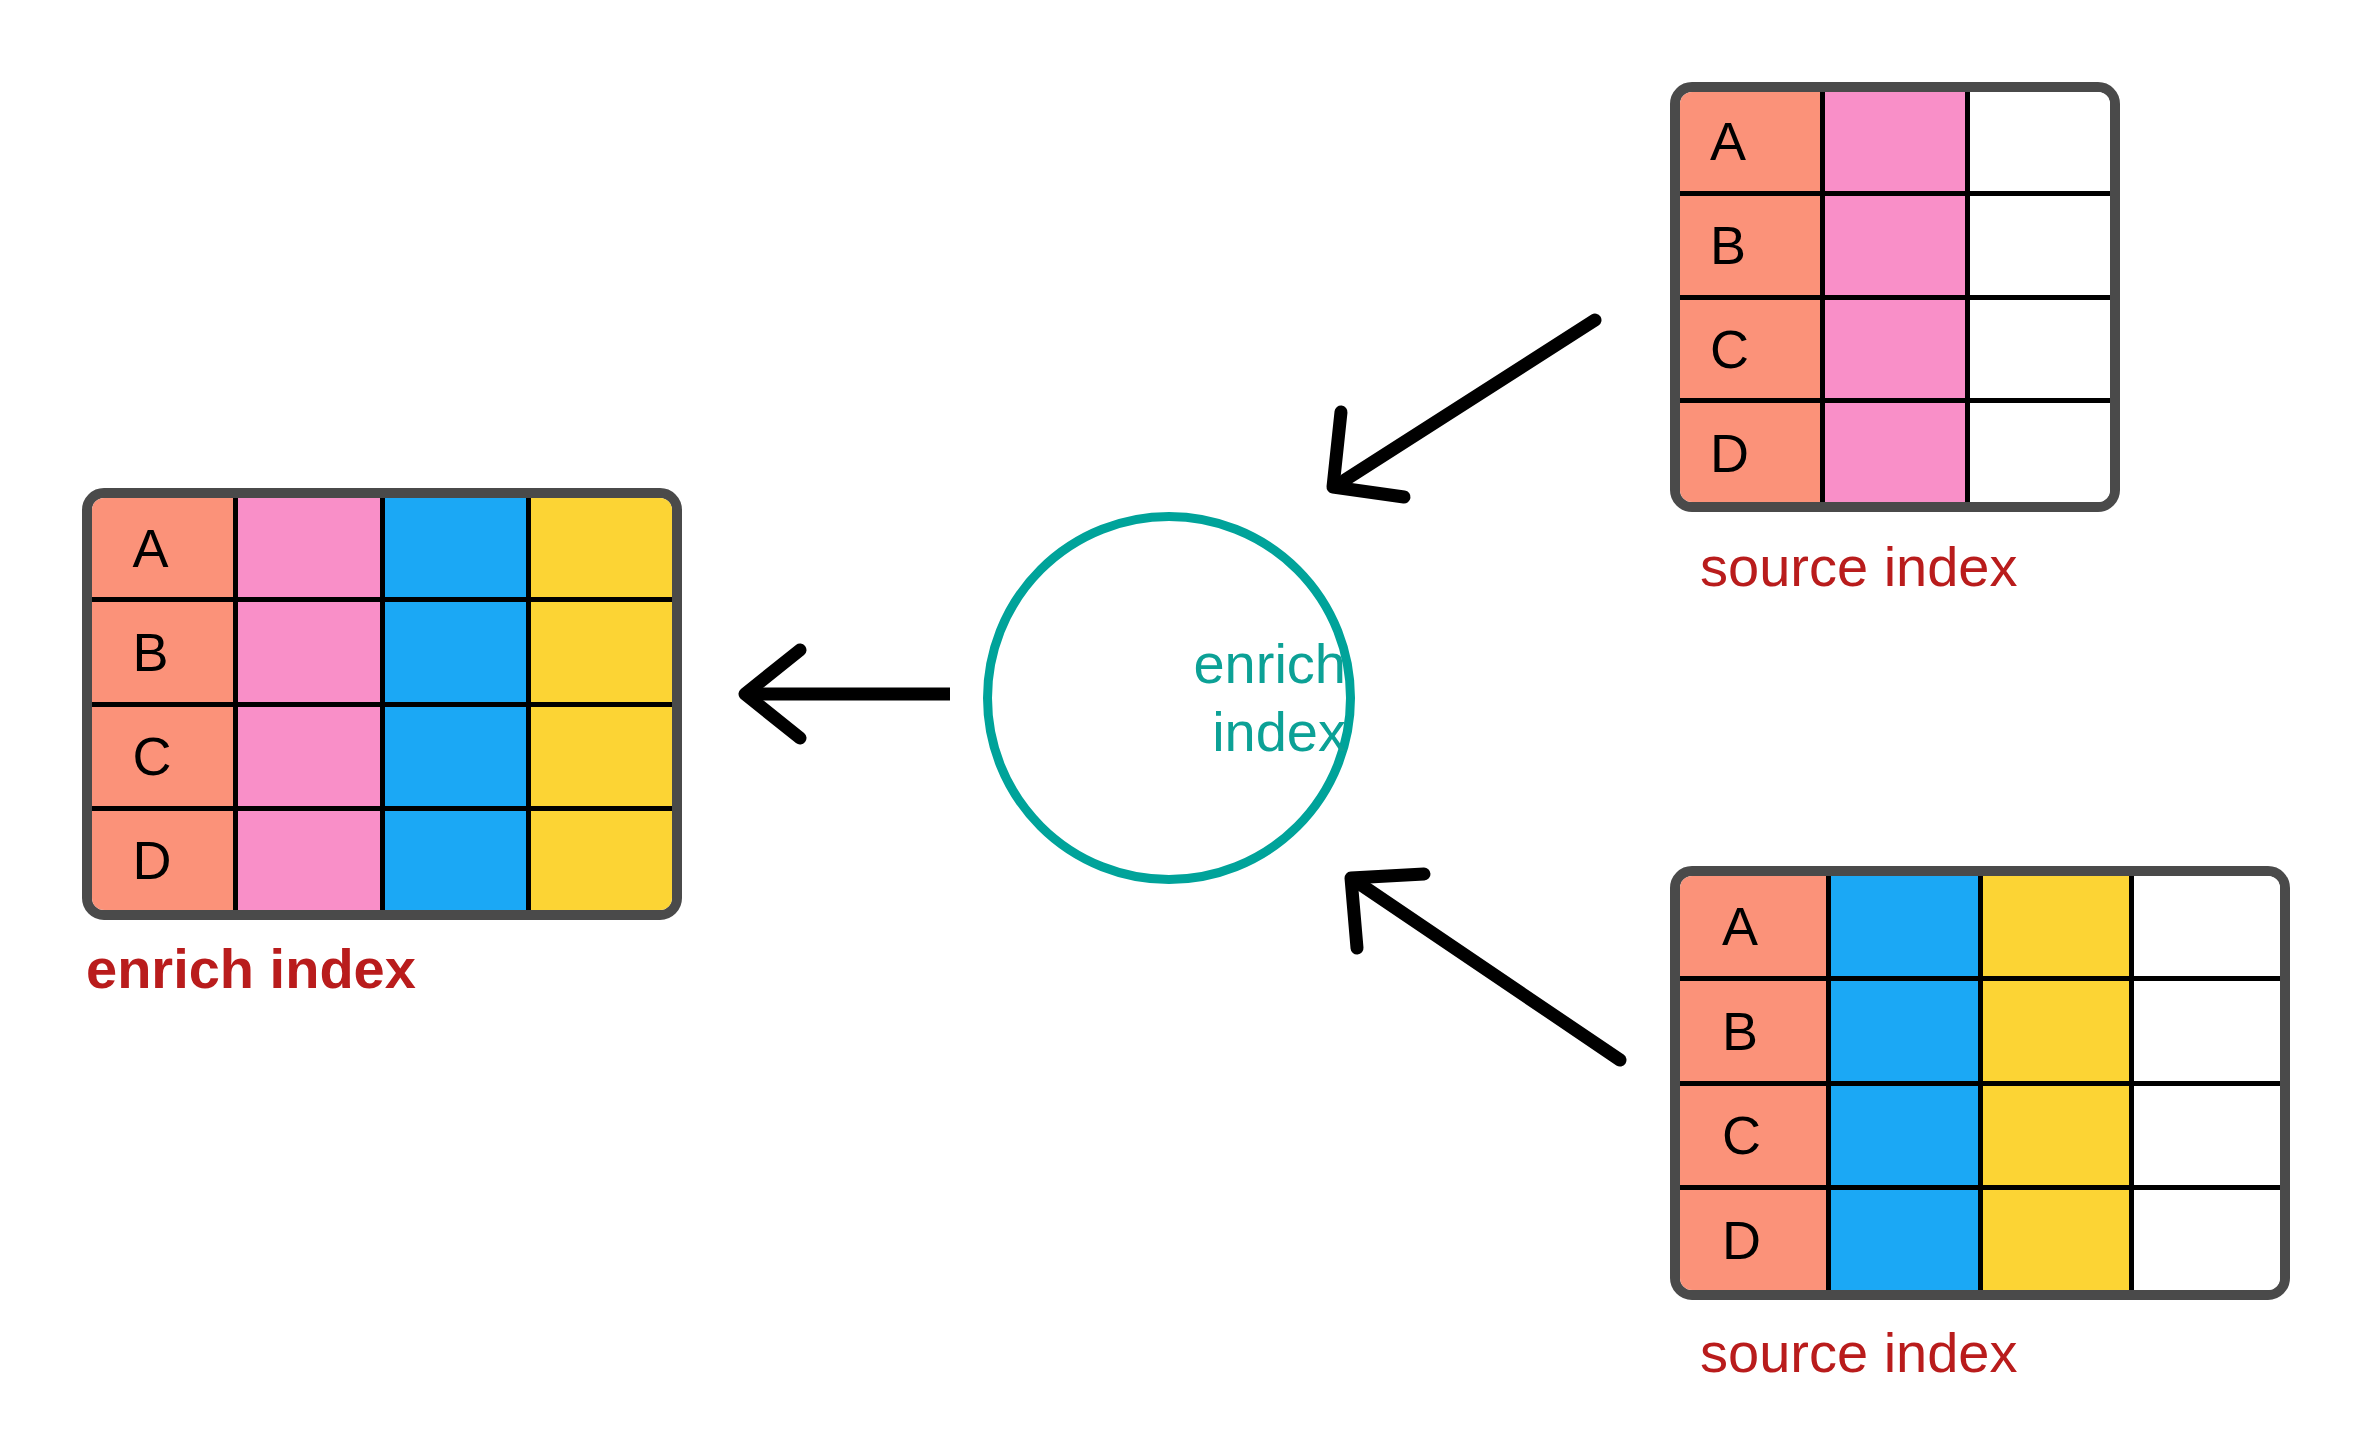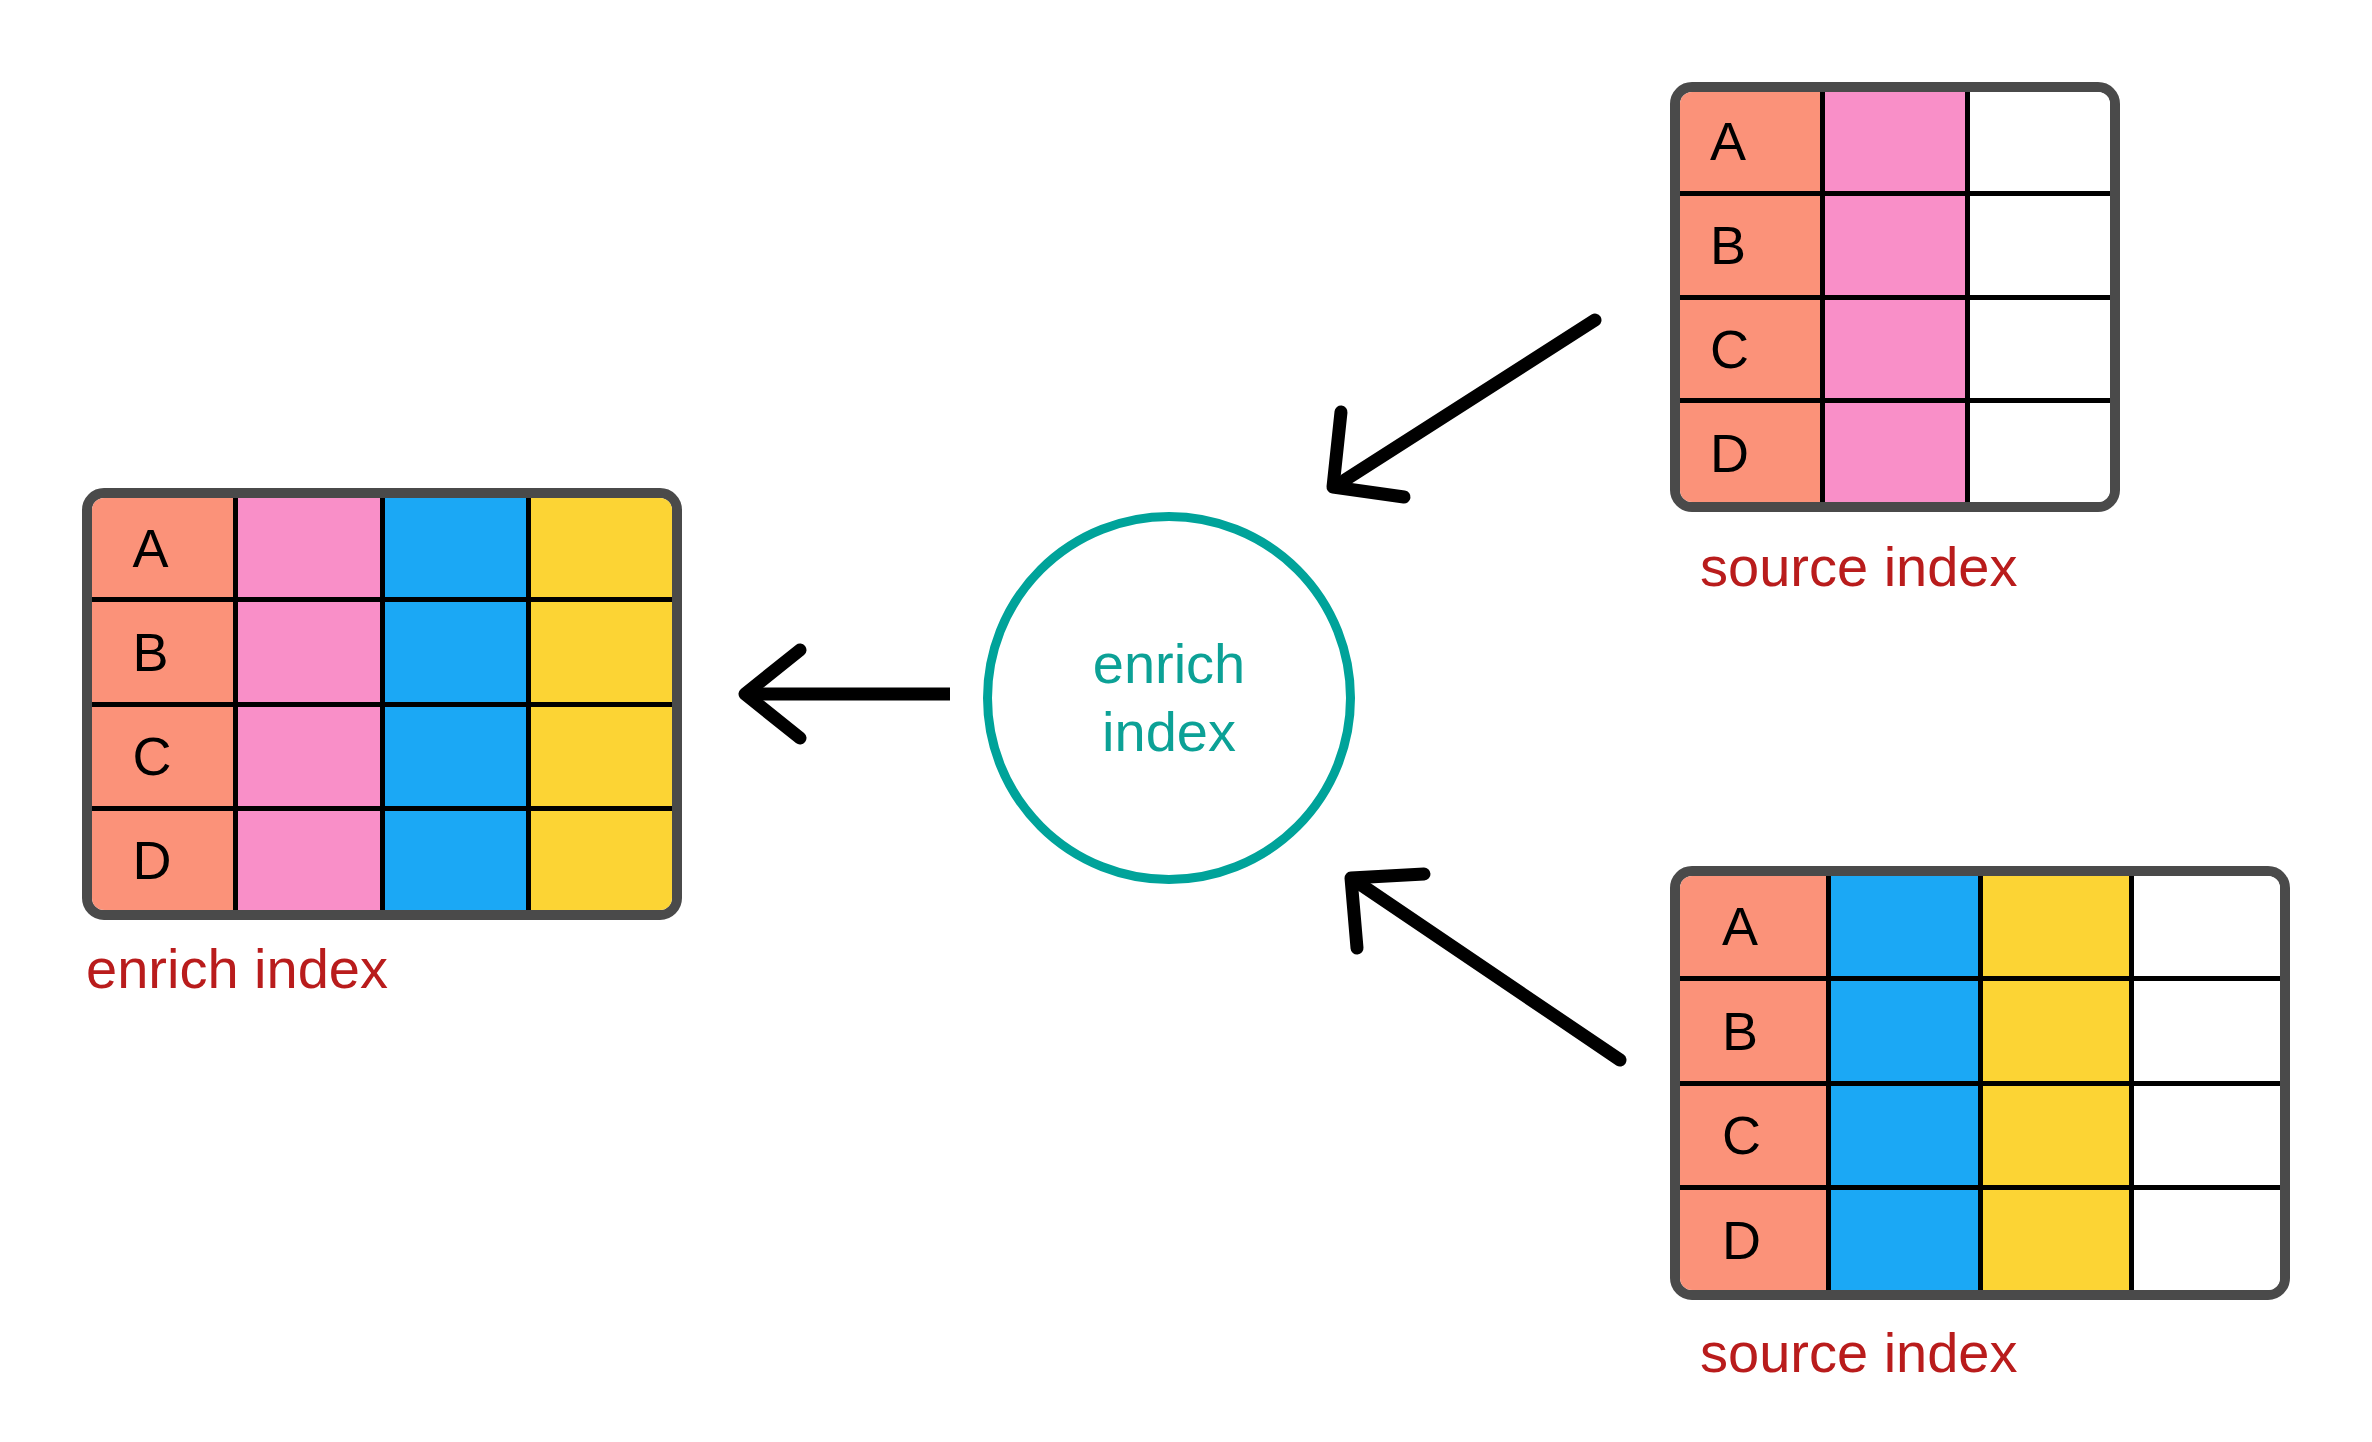--- a/index.html
+++ b/index.html
@@ -70,21 +70,21 @@
 
   
   .policy-circle {
     position: absolute;
     box-sizing: border-box;
     border-radius: 50%;
     border: 9px solid #00A39A;
     background: #ffffff;
     display: flex;
     flex-direction: column;
-    align-items: center;
+    align-items: flex-end;
     justify-content: center;
   }
   .policy-line {
     font-size: 56px;
     color: #0CA196;
     line-height: 1.22;
     text-align: center;
   }
 
   
@@ -121,21 +121,21 @@
         <div class="table-cell c-blue"></div>
         <div class="table-cell c-yellow"></div>
       </div>
       <div class="table-row">
         <div class="table-cell c-orange">D</div>
         <div class="table-cell c-pink"></div>
         <div class="table-cell c-blue"></div>
         <div class="table-cell c-yellow"></div>
       </div>
     </div>
-  <div class="caption" id="enrich-index-caption" style="left:86px; top:938px;">enrich index</div>
+  <div class="caption" id="enrich-index-caption" style="left:86px; top:938px;font-weight:bold;">enrich index</div>
 
   <div class="policy-circle" style="left:983px; top:512px; width:372px; height:372px;">
     <div class="policy-line">enrich</div>
     <div class="policy-line">index</div>
   </div>
 
   <div class="index-table" id="source-index-top-table" style="left:1670px; top:82px; width:450px; height:430px;">
       <div class="table-row">
         <div class="table-cell c-orange">A</div>
         <div class="table-cell c-pink"></div>

